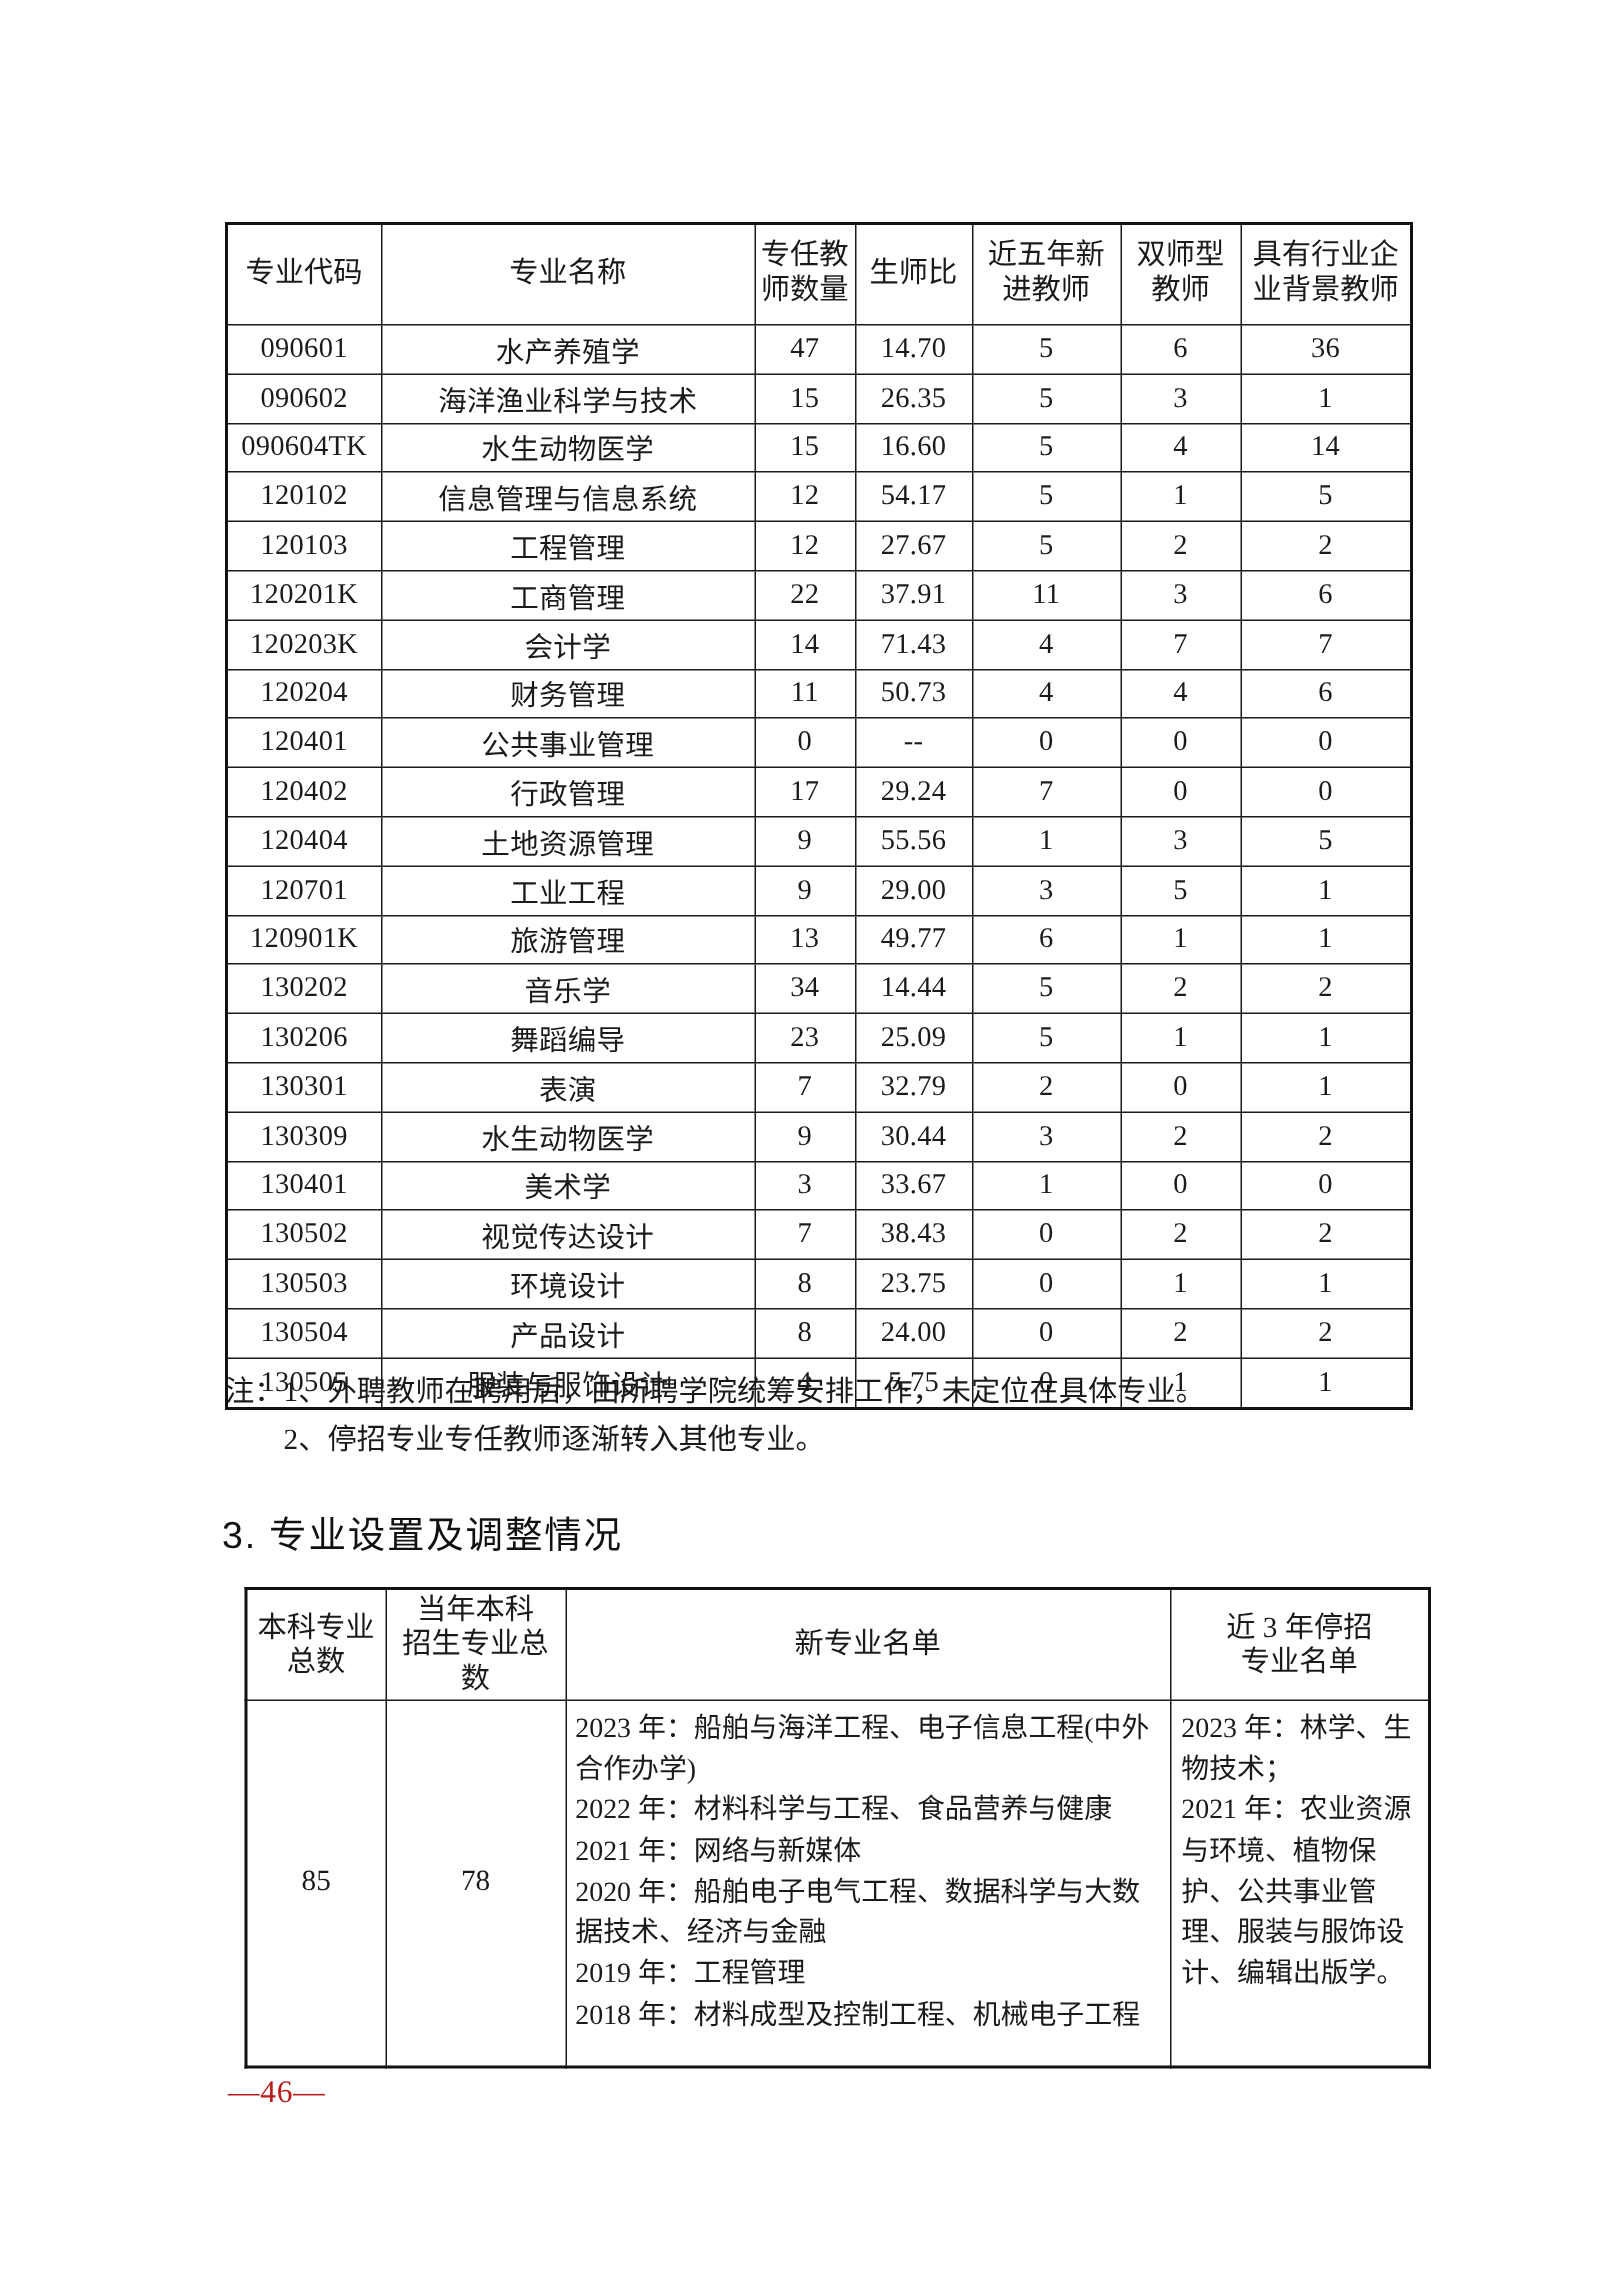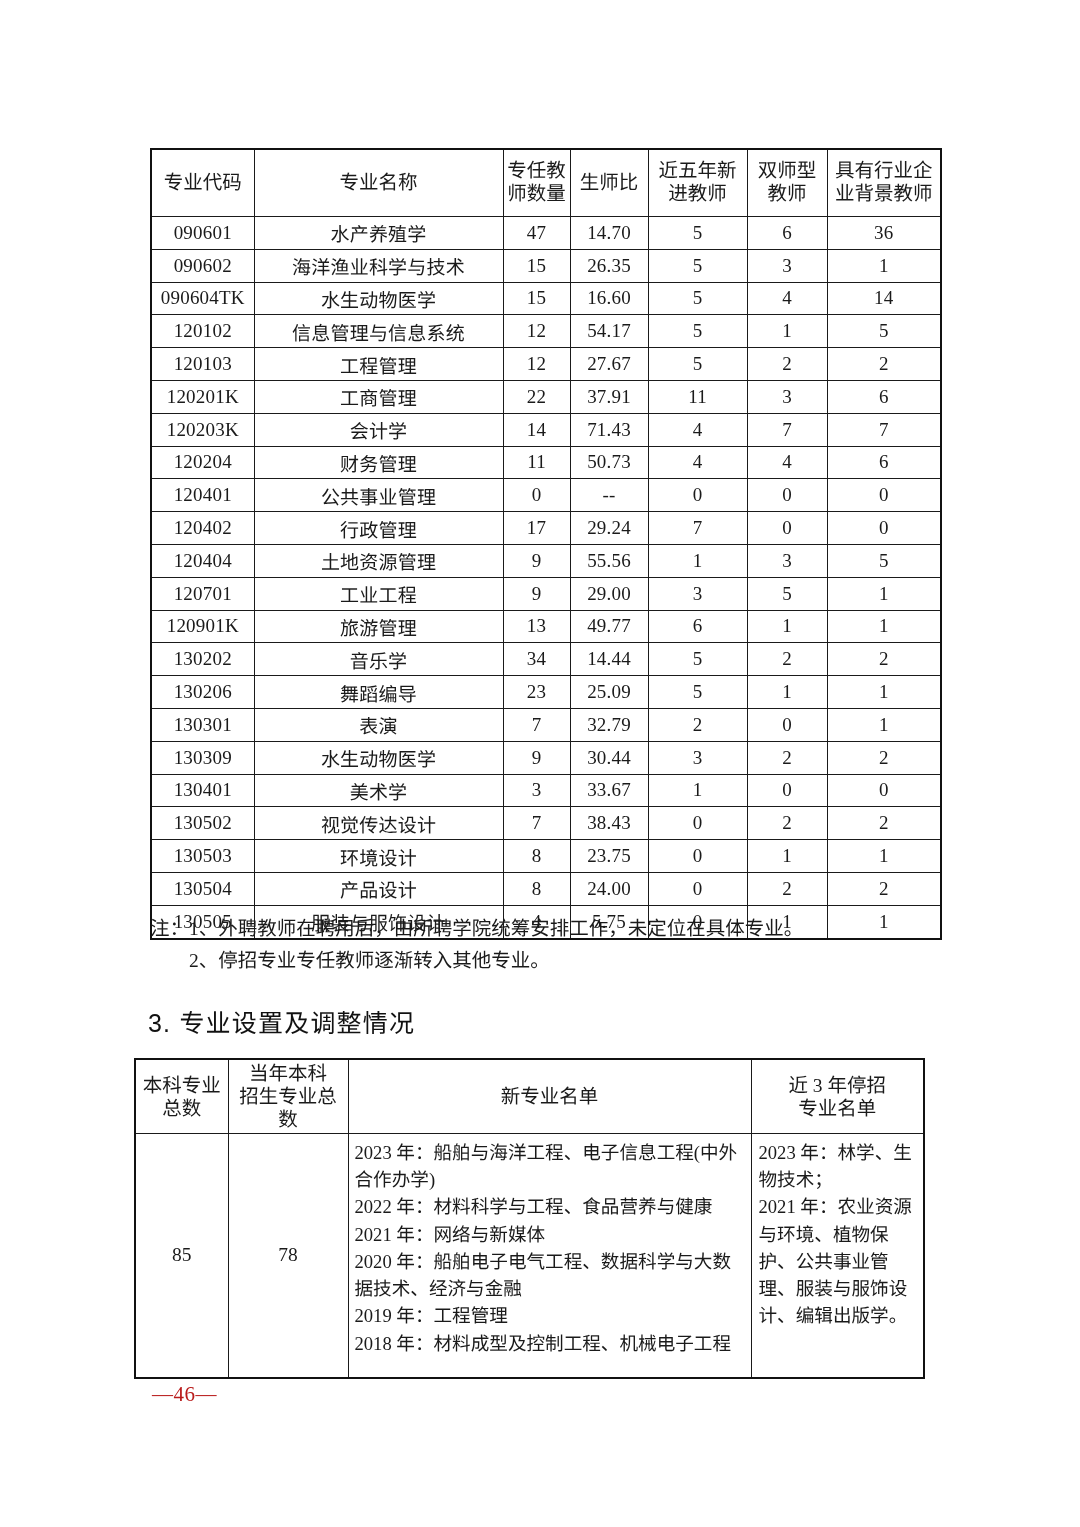--- a/index.html
+++ b/index.html
@@ -92,21 +92,21 @@
     font-family: "Liberation Sans", "DejaVu Sans", sans-serif;
     font-weight: normal;
     font-size: 25px;
     letter-spacing: 1.2px;
     color: #111;
   }
 
   
   .tbl2-wrap {
     position: absolute;
-    left: 134px;
+    left: 163px;
     top: 1058px;
     width: 662px;
   }
   .t2 th {
     height: 57px;
     font-size: 19.5px;
     line-height: 1.18;
     padding: 2px 2px;
   }
   .t2 .c-total  { width: 93px; }

